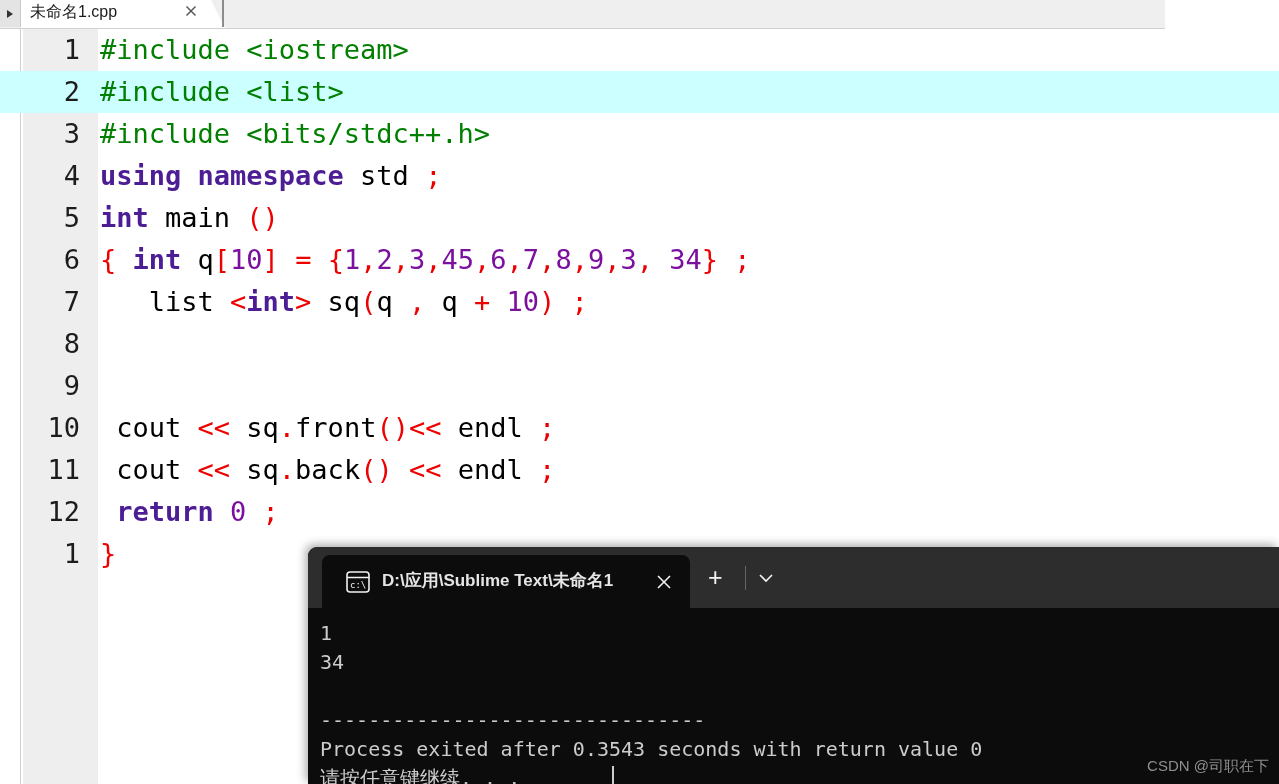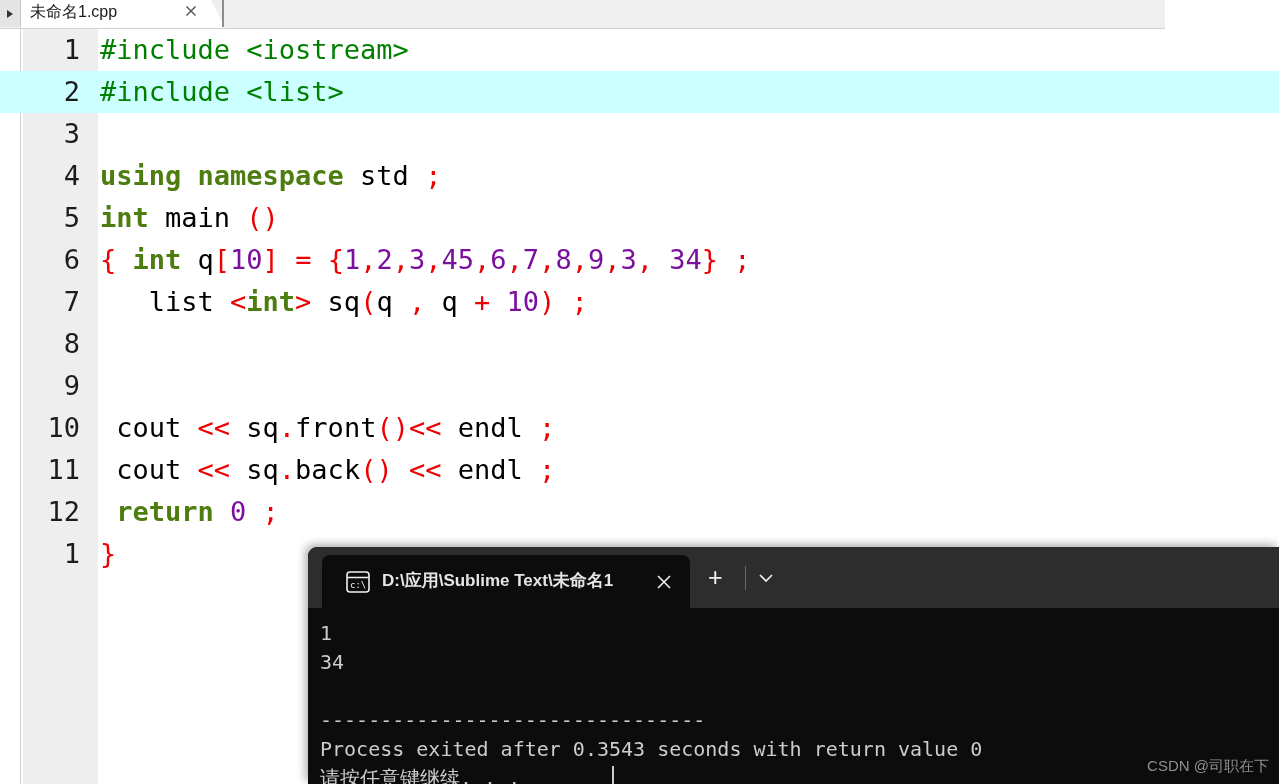--- a/index.html
+++ b/index.html
@@ -125,21 +125,21 @@
     color: #1c1c1c;
     font-family: "DejaVu Sans Mono", monospace;
     font-size: 27px;
   }
   .line-src {
     position: absolute;
     left: 100px; top: 0;
     color: #000000;
   }
   .tok-pre   { color: #007f00; text-align: center; }              
-  .tok-kw    { color: #4d7c0f; font-weight: bold; }
+  .tok-kw    { color: #4c1d95; font-weight: bold; }
   .tok-punc  { color: #ee0000; }
   .tok-num   { color: #7b0f9e; }
   .tok-plain { color: #000000; }
 
   
   #terminal-window {
     position: absolute;
     left: 308px; top: 547px;
     width: 971px; height: 237px;
     background: #0c0c0c;
@@ -258,21 +258,21 @@
 
     <div id="tab-divider"></div>
   </div>
 
   <div id="code-pane">
     <div id="left-rail"></div>
     <div id="gutter"></div>
     <div id="code-lines">
         <div class="code-line"><span class="line-no">1</span><span class="line-src"><span class="tok-pre">#include &lt;iostream&gt;</span></span></div>
         <div class="code-line hl"><span class="line-no">2</span><span class="line-src"><span class="tok-pre">#include &lt;list&gt;</span></span></div>
-        <div class="code-line"><span class="line-no">3</span></div>
+        <div class="code-line"><span class="line-no">3</span><span class="line-src"><span class="tok-pre">#include &lt;bits/stdc++.h&gt;</span></span></div>
         <div class="code-line"><span class="line-no">4</span><span class="line-src"><span class="tok-kw">using namespace</span><span class="tok-plain"> std </span><span class="tok-punc">;</span></span></div>
         <div class="code-line"><span class="line-no">5</span><span class="line-src"><span class="tok-kw">int</span><span class="tok-plain"> main </span><span class="tok-punc">()</span></span></div>
         <div class="code-line"><span class="line-no">6</span><span class="line-src"><span class="tok-punc">{</span><span class="tok-plain"> </span><span class="tok-kw">int</span><span class="tok-plain"> q</span><span class="tok-punc">[</span><span class="tok-num">10</span><span class="tok-punc">]</span><span class="tok-plain"> </span><span class="tok-punc">=</span><span class="tok-plain"> </span><span class="tok-punc">{</span><span class="tok-num">1</span><span class="tok-punc">,</span><span class="tok-num">2</span><span class="tok-punc">,</span><span class="tok-num">3</span><span class="tok-punc">,</span><span class="tok-num">45</span><span class="tok-punc">,</span><span class="tok-num">6</span><span class="tok-punc">,</span><span class="tok-num">7</span><span class="tok-punc">,</span><span class="tok-num">8</span><span class="tok-punc">,</span><span class="tok-num">9</span><span class="tok-punc">,</span><span class="tok-num">3</span><span class="tok-punc">,</span><span class="tok-plain"> </span><span class="tok-num">34</span><span class="tok-punc">}</span><span class="tok-plain"> </span><span class="tok-punc">;</span></span></div>
         <div class="code-line"><span class="line-no">7</span><span class="line-src"><span class="tok-plain">   list </span><span class="tok-punc">&lt;</span><span class="tok-kw">int</span><span class="tok-punc">&gt;</span><span class="tok-plain"> sq</span><span class="tok-punc">(</span><span class="tok-plain">q </span><span class="tok-punc">,</span><span class="tok-plain"> q </span><span class="tok-punc">+</span><span class="tok-plain"> </span><span class="tok-num">10</span><span class="tok-punc">)</span><span class="tok-plain"> </span><span class="tok-punc">;</span></span></div>
         <div class="code-line"><span class="line-no">8</span><span class="line-src"></span></div>
         <div class="code-line"><span class="line-no">9</span><span class="line-src"></span></div>
         <div class="code-line"><span class="line-no">10</span><span class="line-src"><span class="tok-plain"> cout </span><span class="tok-punc">&lt;&lt;</span><span class="tok-plain"> sq</span><span class="tok-punc">.</span><span class="tok-plain">front</span><span class="tok-punc">()</span><span class="tok-punc">&lt;&lt;</span><span class="tok-plain"> endl </span><span class="tok-punc">;</span></span></div>
         <div class="code-line"><span class="line-no">11</span><span class="line-src"><span class="tok-plain"> cout </span><span class="tok-punc">&lt;&lt;</span><span class="tok-plain"> sq</span><span class="tok-punc">.</span><span class="tok-plain">back</span><span class="tok-punc">()</span><span class="tok-plain"> </span><span class="tok-punc">&lt;&lt;</span><span class="tok-plain"> endl </span><span class="tok-punc">;</span></span></div>
         <div class="code-line"><span class="line-no">12</span><span class="line-src"><span class="tok-plain"> </span><span class="tok-kw">return</span><span class="tok-plain"> </span><span class="tok-num">0</span><span class="tok-plain"> </span><span class="tok-punc">;</span></span></div>
         <div class="code-line"><span class="line-no">1</span><span class="line-src"><span class="tok-punc">}</span></span></div>

